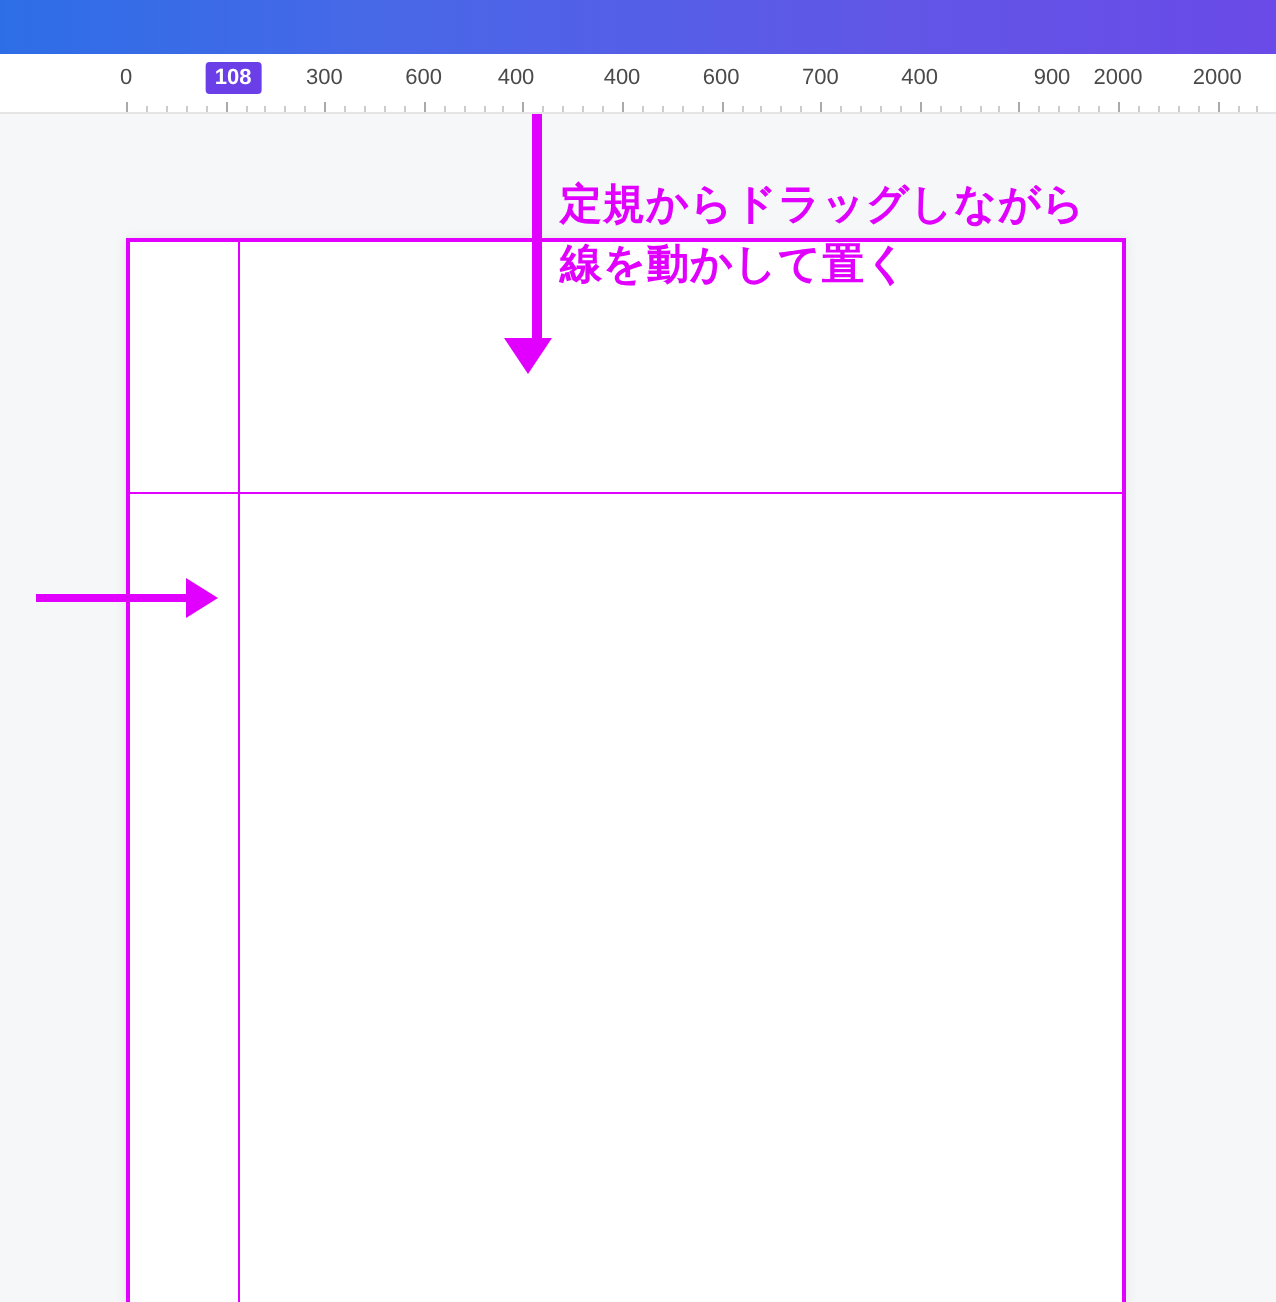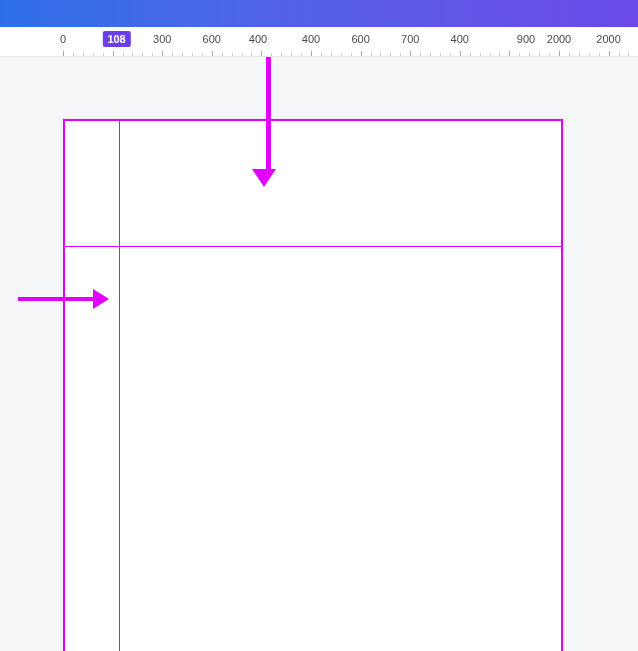--- a/index.html
+++ b/index.html
@@ -246,20 +246,24 @@
   <div class="guide-indicator" id="guide-indicator" style="left: 116.568px;">108</div>
 </div>
 
 <div class="canvas-area">
 
   <div class="canvas-page">
     <div class="vertical-guide" id="vguide" style="left: 54px;"></div>
     <div class="horizontal-guide" id="hguide" style="top: 125px;"></div>
   </div>
 
+  <div class="annotation-text" style="left:280px; top:31px;">
+    <span>定規からドラッグしながら</span><br>
+    <span>線を動かして置く</span>
+  </div>
 
   <div class="arrow-vertical" style="left:261px; top:0px;">
     <div class="arrow-vertical-shaft" style="height:112px;"></div>
     <div class="arrow-vertical-head"></div>
   </div>
 
   <div class="arrow-horizontal" style="left:18px; top:232px;">
     <div class="arrow-horizontal-shaft" style="width:75px;"></div>
     <div class="arrow-horizontal-head"></div>
   </div>

